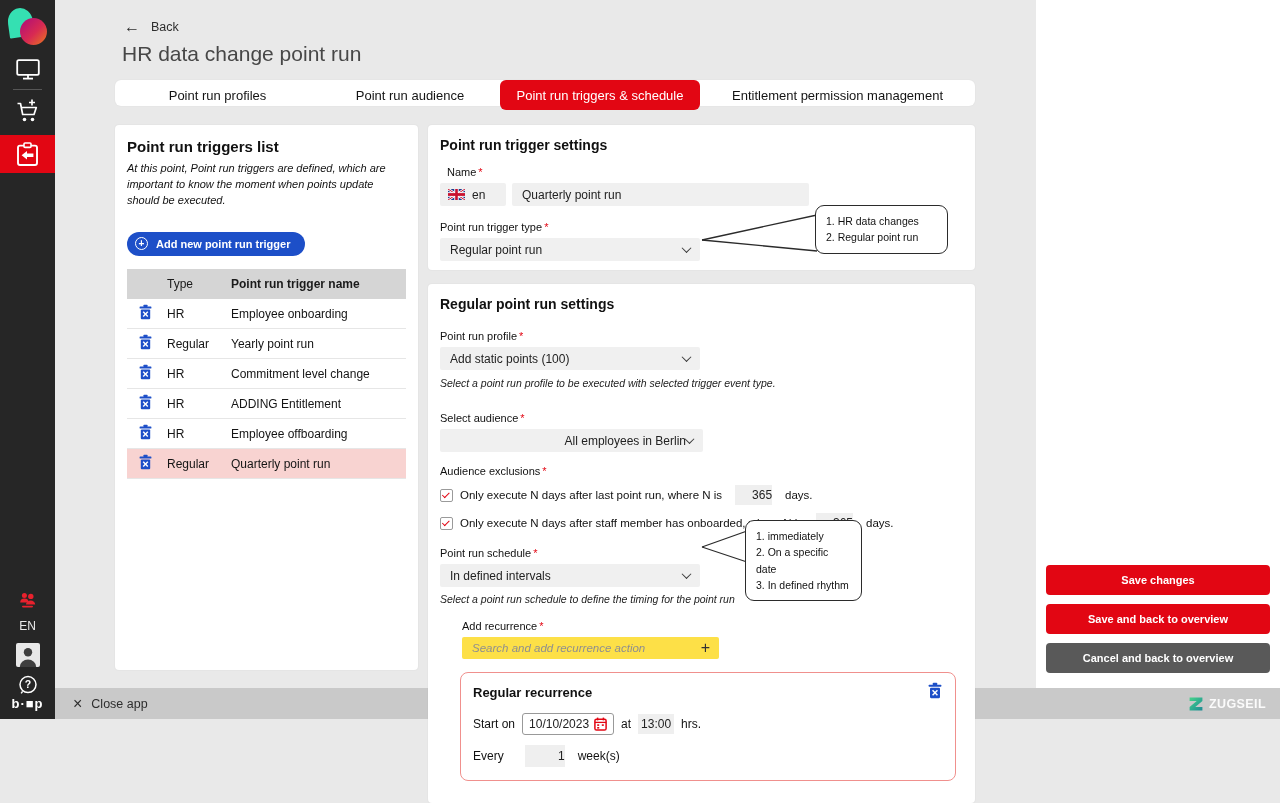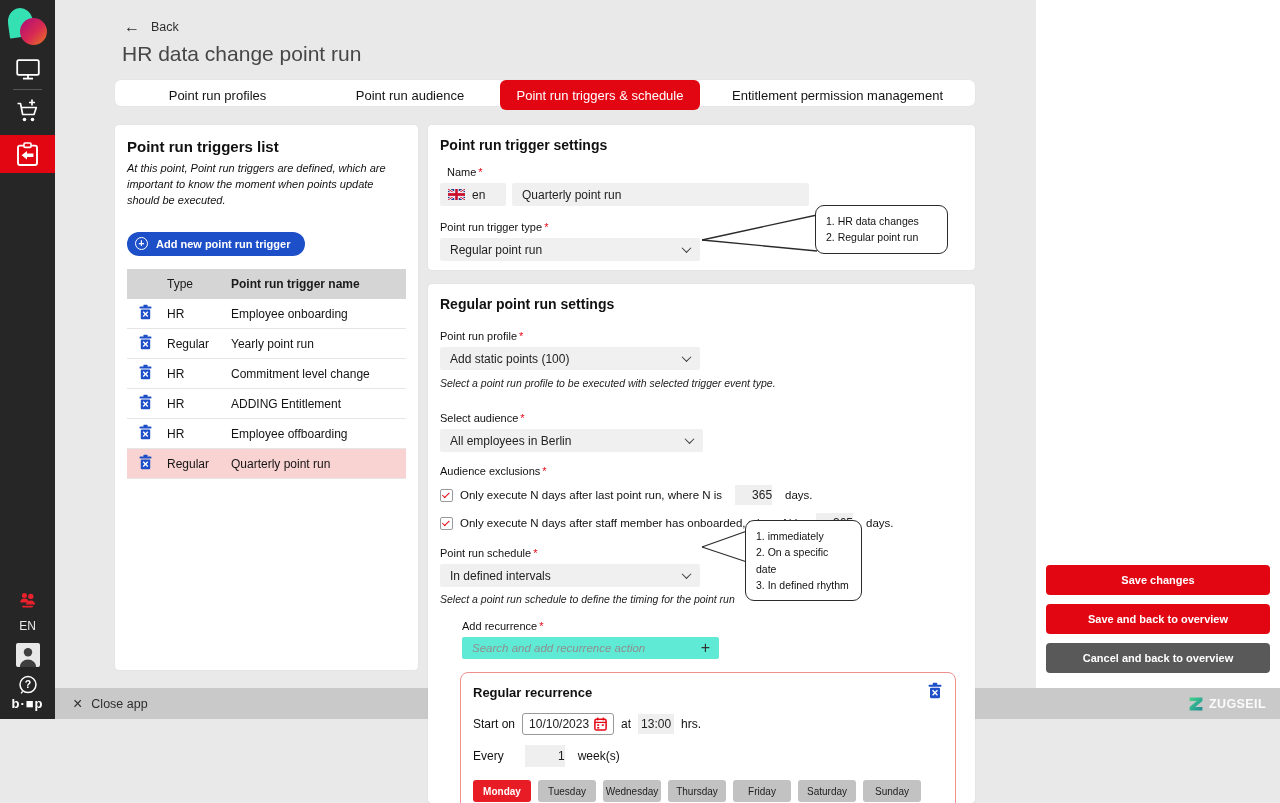--- a/index.html
+++ b/index.html
@@ -84,21 +84,21 @@
   .m-label-1 { margin-top:18px; } .m-label-2 { margin-top:23px; } .m-label-3 { margin-top:13px; } .m-label-4 { margin-top:14px; }
   .cb-row { display:flex; align-items:center; gap:7px; margin-top:8px; font-size:11.5px; color:#111; }
   .cb { width:13px; height:13px; border:1.4px solid #9a9a9a; border-radius:2px; background:#fff;
     display:flex; align-items:center; justify-content:center; flex:none; cursor:pointer; }
   .cb .tick { width:7px; height:4px; border-left:1.8px solid #e20613; border-bottom:1.8px solid #e20613;
     transform:rotate(-45deg) translate(0,-1px); }
   .num-chip { width:37px; height:20px; background:#efefef; border:none; text-align:right; font-size:12px;
     margin:0 6px; color:#222; font-family:"Liberation Sans", sans-serif; }
 
   .recur-block { margin-left:22px; margin-top:15px; }
-  .search-box { margin-top:5px; width:257px; height:22px; background:#5eead4; border-radius:2px;
+  .search-box { margin-top:5px; width:257px; height:22px; background:#fde047; border-radius:2px;
     display:flex; align-items:center; }
   .search-box input { flex:1; border:none; background:transparent; font-size:11.5px; font-style:italic;
     padding:0 10px; color:#555; font-family:"Liberation Sans", sans-serif; }
   .search-box input::placeholder { color:#8f8f8f; }
   .search-plus { font-size:16px; color:#333; margin-right:9px; cursor:pointer; }
 
   .weekly-box { margin-left:20px; margin-top:13px; width:496px; border:1.5px solid #f0908d; border-radius:8px;
     padding:9px 12px 13px 12px; position:relative; }
   .wk-head { display:flex; justify-content:space-between; align-items:center; }
   .wk-title { font-size:13px; font-weight:bold; color:#111; }
@@ -334,21 +334,21 @@
   </div>
   <div class="select">
     <span>Add static points (100)</span>
     <span class="chevron"></span>
   </div>
   <div class="hint">Select a point run profile to be executed with selected trigger event type.</div>
 
   <div class="field-label m-label-2">
     <span>Select audience</span><span class="req">*</span>
   </div>
-  <div class="select" style="width:263px;">
+  <div class="select" style="width:263px;justify-content:flex-end;">
     <span>All employees in Berlin</span>
     <span class="chevron"></span>
   </div>
 
   <div class="field-label m-label-3">
     <span>Audience exclusions</span><span class="req">*</span>
   </div>
   <div class="cb-row">
     <span class="cb">
         <span class="tick"></span>
@@ -417,29 +417,20 @@
       <input class="time-chip" value="13:00" style="">
       <span>hrs.</span>
     </div>
 
     <div class="wk-row">
       <span>Every</span>
       <input class="num-chip" style="width: 40px; height: 22px; margin-left: 14px;" value="1">
       <span>week(s)</span>
     </div>
 
-    <div class="days-row">
-      <button class="day-btn selected">Monday</button>
-      <button class="day-btn">Tuesday</button>
-      <button class="day-btn">Wednesday</button>
-      <button class="day-btn">Thursday</button>
-      <button class="day-btn">Friday</button>
-      <button class="day-btn">Saturday</button>
-      <button class="day-btn">Sunday</button>
-    </div>
 
   </div>
 </div>
 
 <svg class="connector-overlay">
   <line x1="702" y1="240" x2="817" y2="215" stroke="#2b2b2b" stroke-width="1.3"></line>
   <line x1="702" y1="240" x2="817" y2="251" stroke="#2b2b2b" stroke-width="1.3"></line>
   <line x1="702" y1="547" x2="747" y2="531" stroke="#2b2b2b" stroke-width="1.3"></line>
   <line x1="702" y1="547" x2="747" y2="562" stroke="#2b2b2b" stroke-width="1.3"></line>
 </svg>

